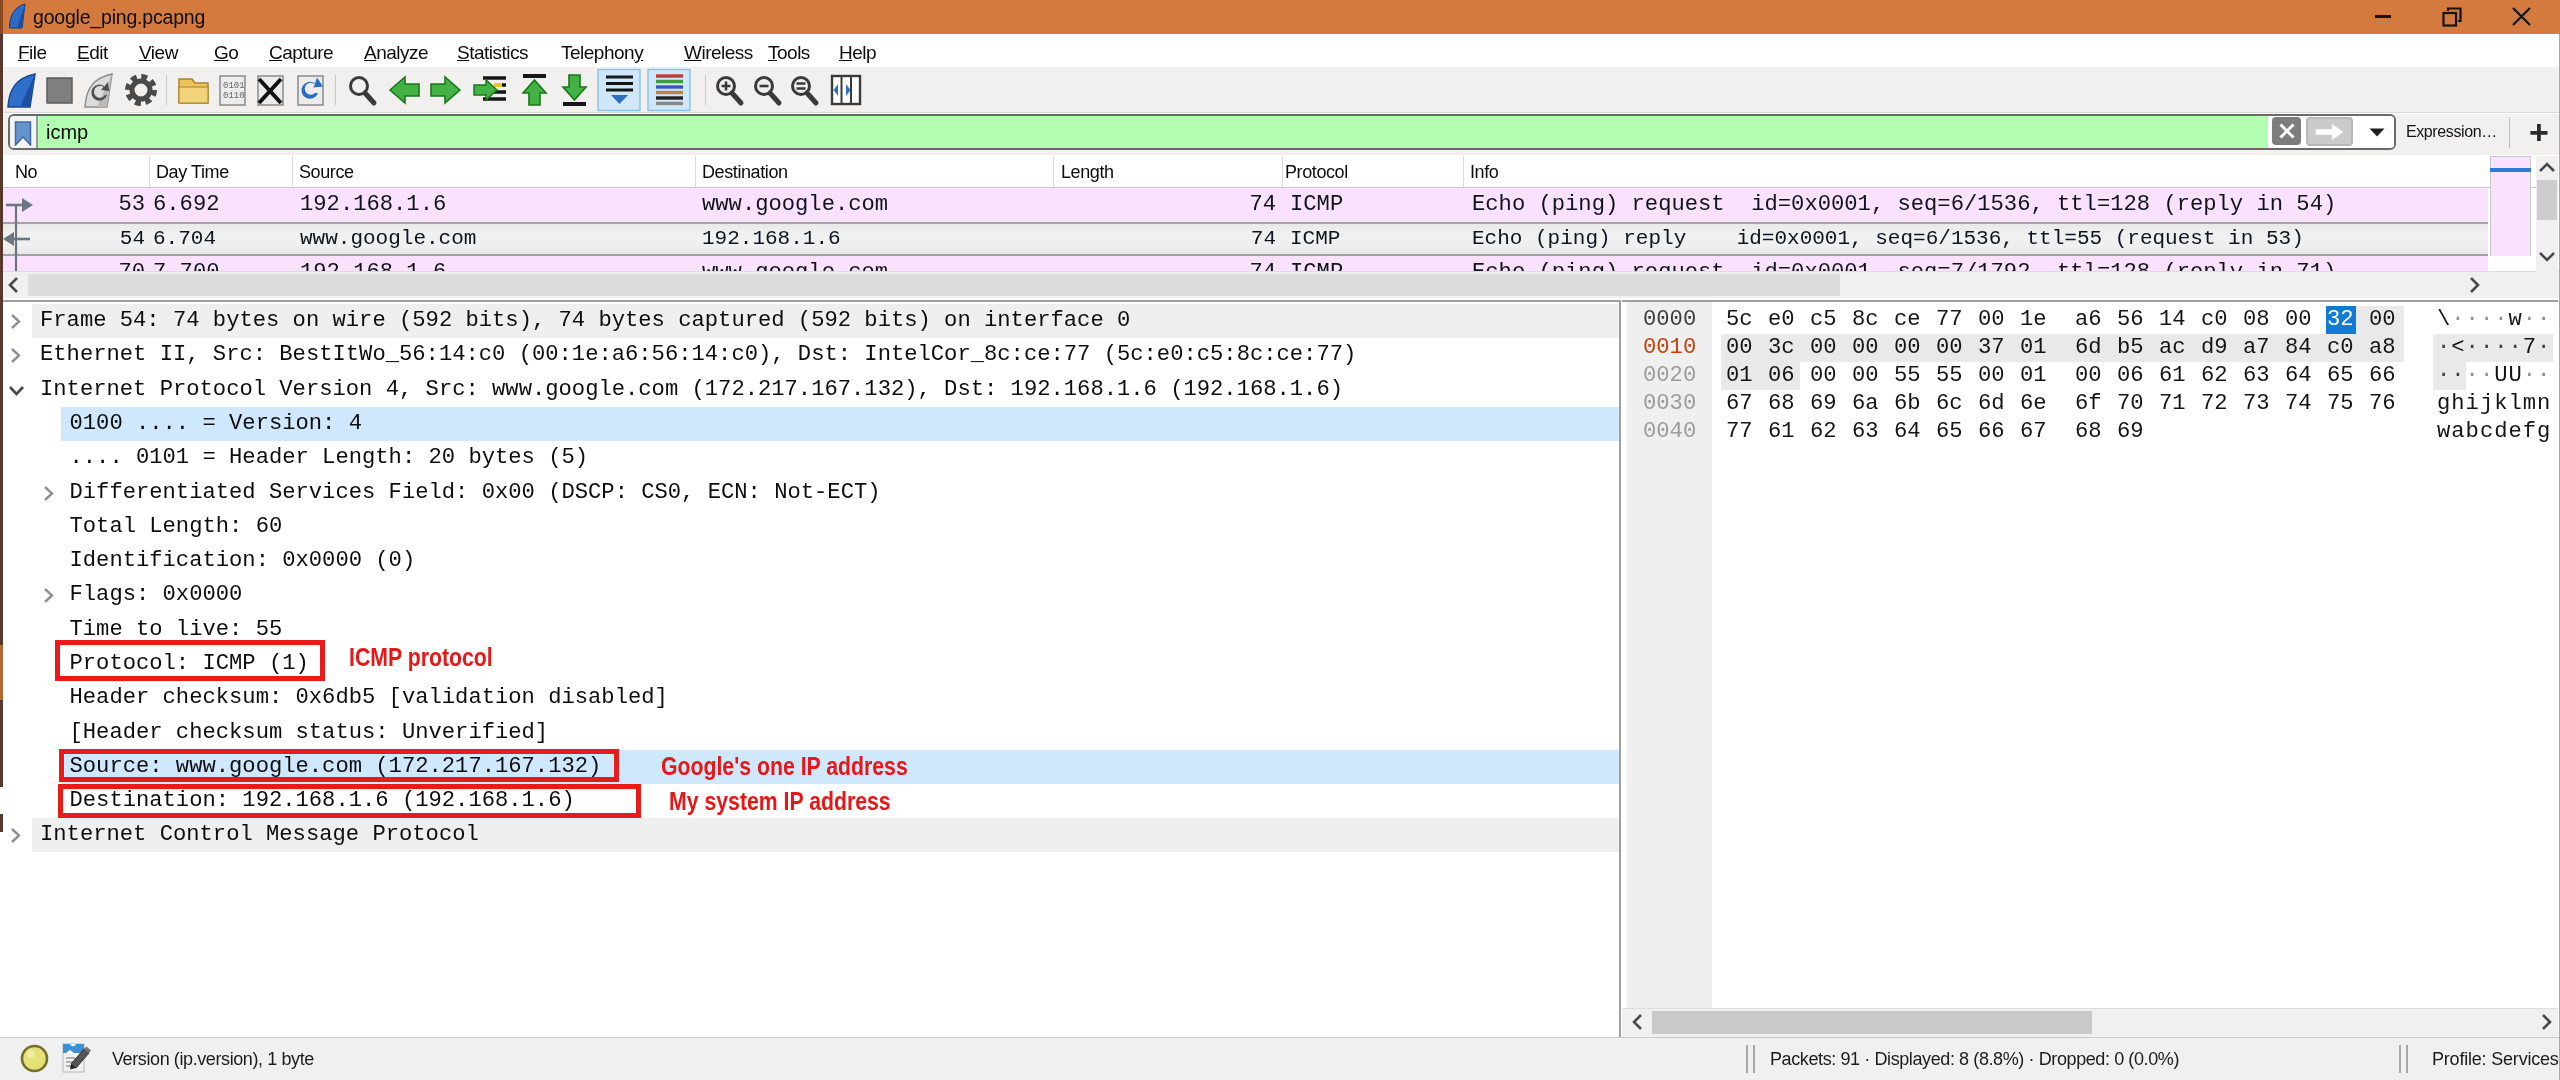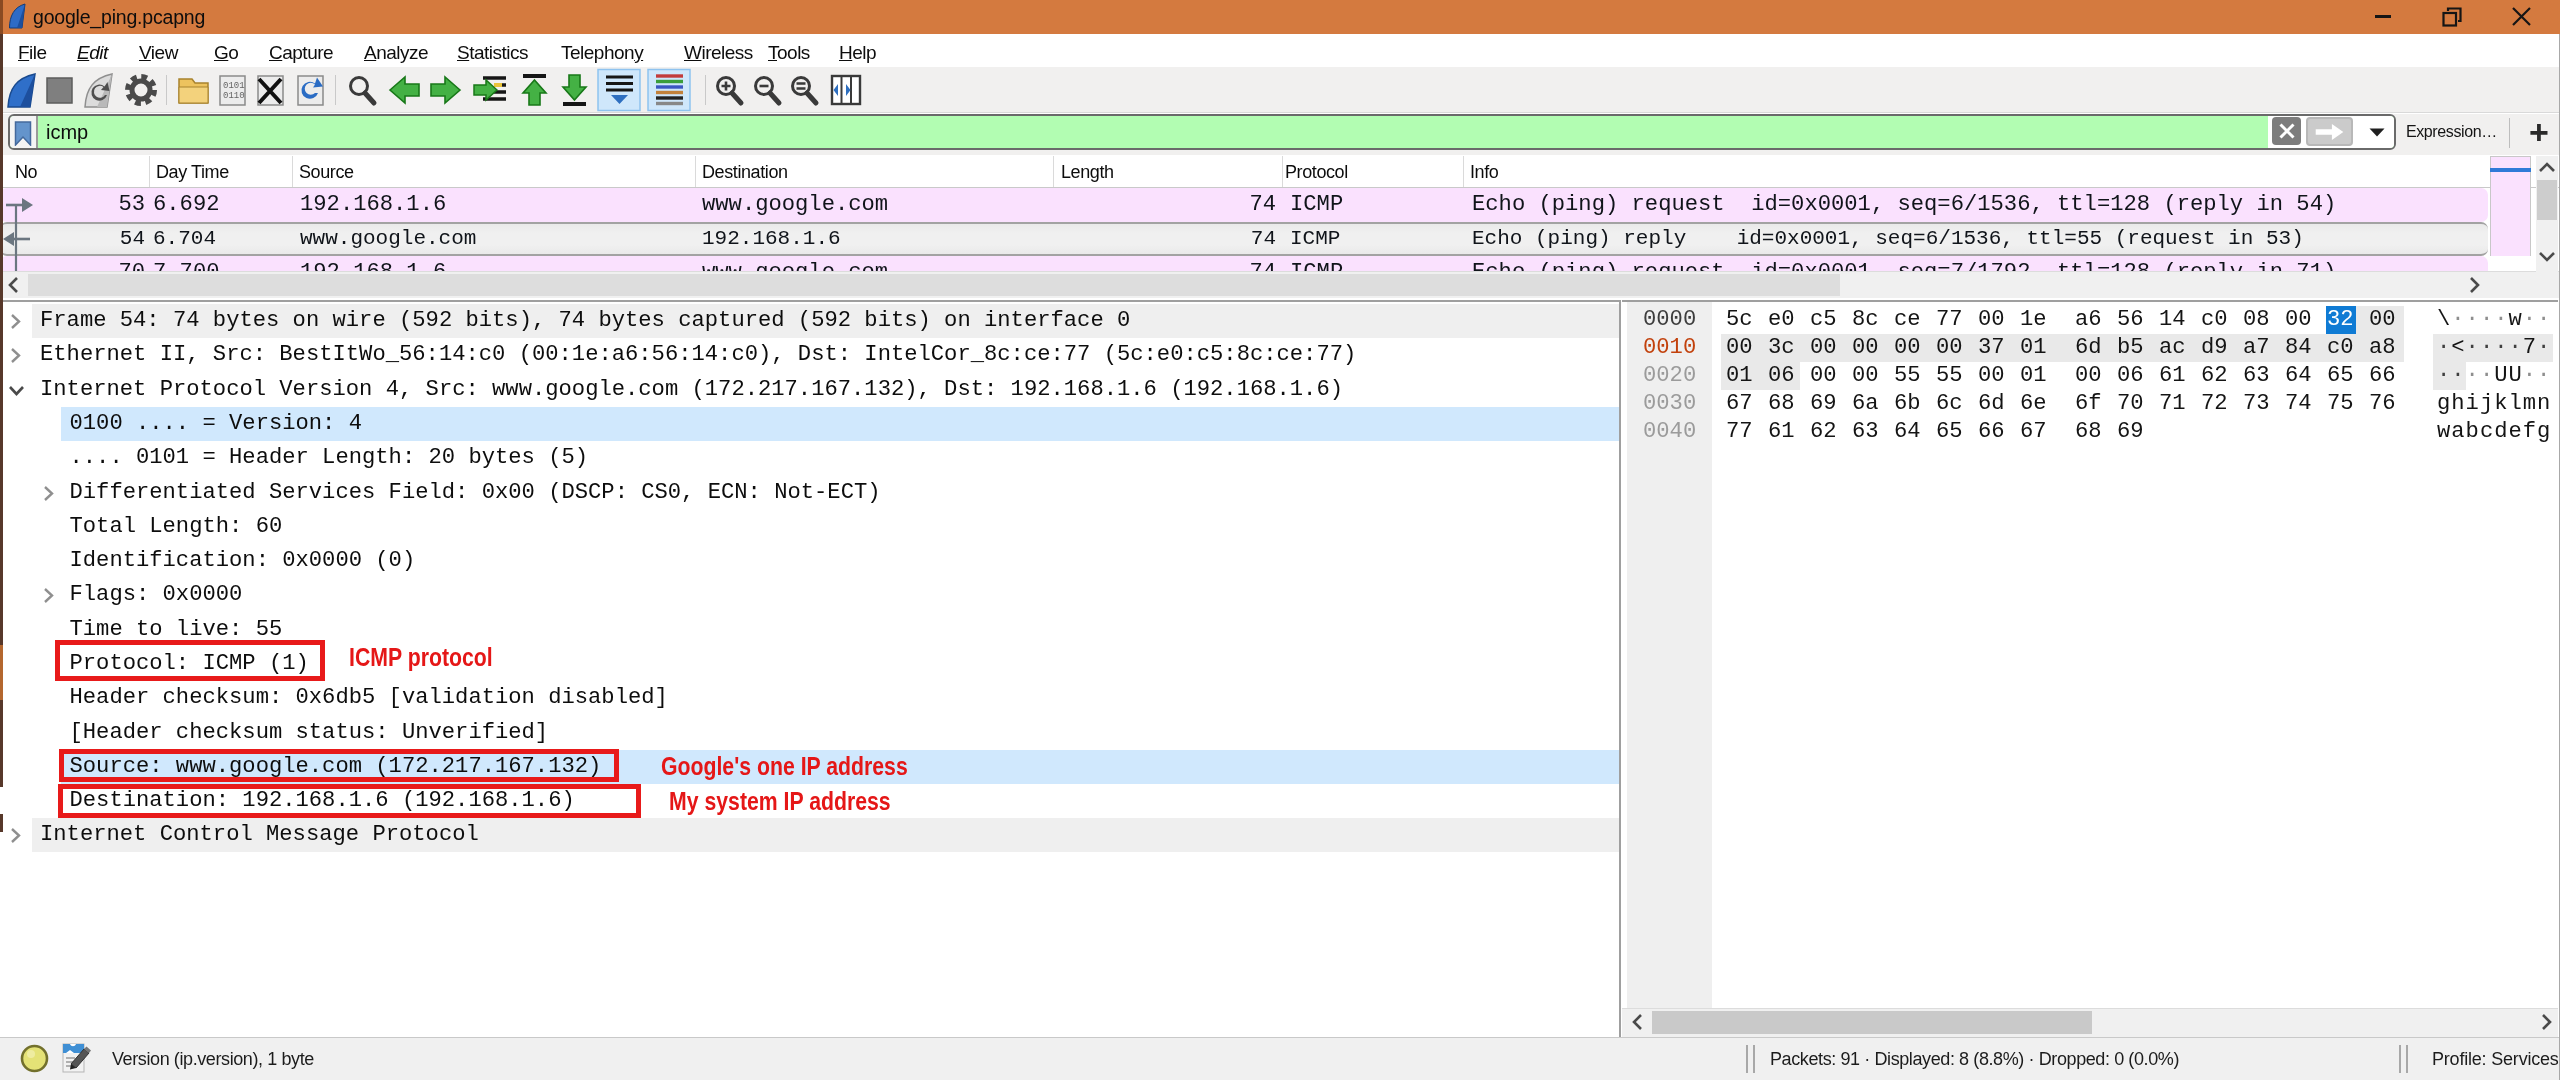--- a/index.html
+++ b/index.html
@@ -1,17 +1,17 @@
 <!DOCTYPE html>
 <html><head><meta charset="utf-8"><style>
 *{margin:0;padding:0;box-sizing:border-box;}
 html,body{width:2560px;height:1080px;overflow:hidden;}
 body{position:relative;font-family:"Liberation Sans",sans-serif;background:#ffffff;color:#111;}
 .abs{position:absolute;}
-.mono{font-family:"Liberation Mono",monospace;white-space:pre;border-radius:7px;}
+.mono{font-family:"Liberation Mono",monospace;white-space:pre;}
 .hx{word-spacing:2.1px;}
 .ax{letter-spacing:1.0px;}
 </style></head>
 <body>
 
 <div class="abs" style="left:0;top:0;width:2560px;height:34px;background:#d47a3f;"></div>
 <div class="abs" style="left:0;top:0;width:3px;height:34px;background:#8a4a22;"></div>
 <svg class="abs" style="left:8px;top:3px;" width="18" height="26" viewBox="0 0 18 26">
  <path d="M1.5 25 C1.5 13 6 4 17 1 L14 25 Z" fill="#2e6bc6" stroke="#123c7a" stroke-width="1"></path>
  <path d="M9 25 L17 1 L14 25 Z" fill="#1d4f9e"></path>
@@ -23,21 +23,21 @@
  <path d="M6 4 V1.5 H18.5 V14 H16" fill="none" stroke="#151515" stroke-width="2.2"></path>
  <rect x="1.5" y="6" width="12.5" height="12.5" fill="#d47a3f" stroke="#151515" stroke-width="2.2"></rect>
 </svg>
 <svg class="abs" style="left:2512px;top:7px;" width="19" height="19" viewBox="0 0 19 19">
  <path d="M1 1 L18 18 M18 1 L1 18" stroke="#151515" stroke-width="2.2"></path>
 </svg>
 
 <div class="abs" style="left:0;top:34px;width:2560px;height:33px;background:#ffffff;"></div>
 <div class="abs" style="left:0;top:42px;width:2560px;height:24px;font-size:19px;letter-spacing:-0.5px;color:#0d0d0d;">
  <span class="abs" style="left:18px;"><u>F</u>ile</span>
- <span class="abs" style="left:77px;font-style:italic;"><u>E</u>dit</span>
+ <span class="abs" style="left:77px;"><u>E</u>dit</span>
  <span class="abs" style="left:139px;"><u>V</u>iew</span>
  <span class="abs" style="left:214px;"><u>G</u>o</span>
  <span class="abs" style="left:269px;"><u>C</u>apture</span>
  <span class="abs" style="left:364px;"><u>A</u>nalyze</span>
  <span class="abs" style="left:457px;"><u>S</u>tatistics</span>
  <span class="abs" style="left:561px;">Telephon<u>y</u></span>
  <span class="abs" style="left:684px;"><u>W</u>ireless</span>
  <span class="abs" style="left:768px;"><u>T</u>ools</span>
  <span class="abs" style="left:839px;"><u>H</u>elp</span>
 </div>

